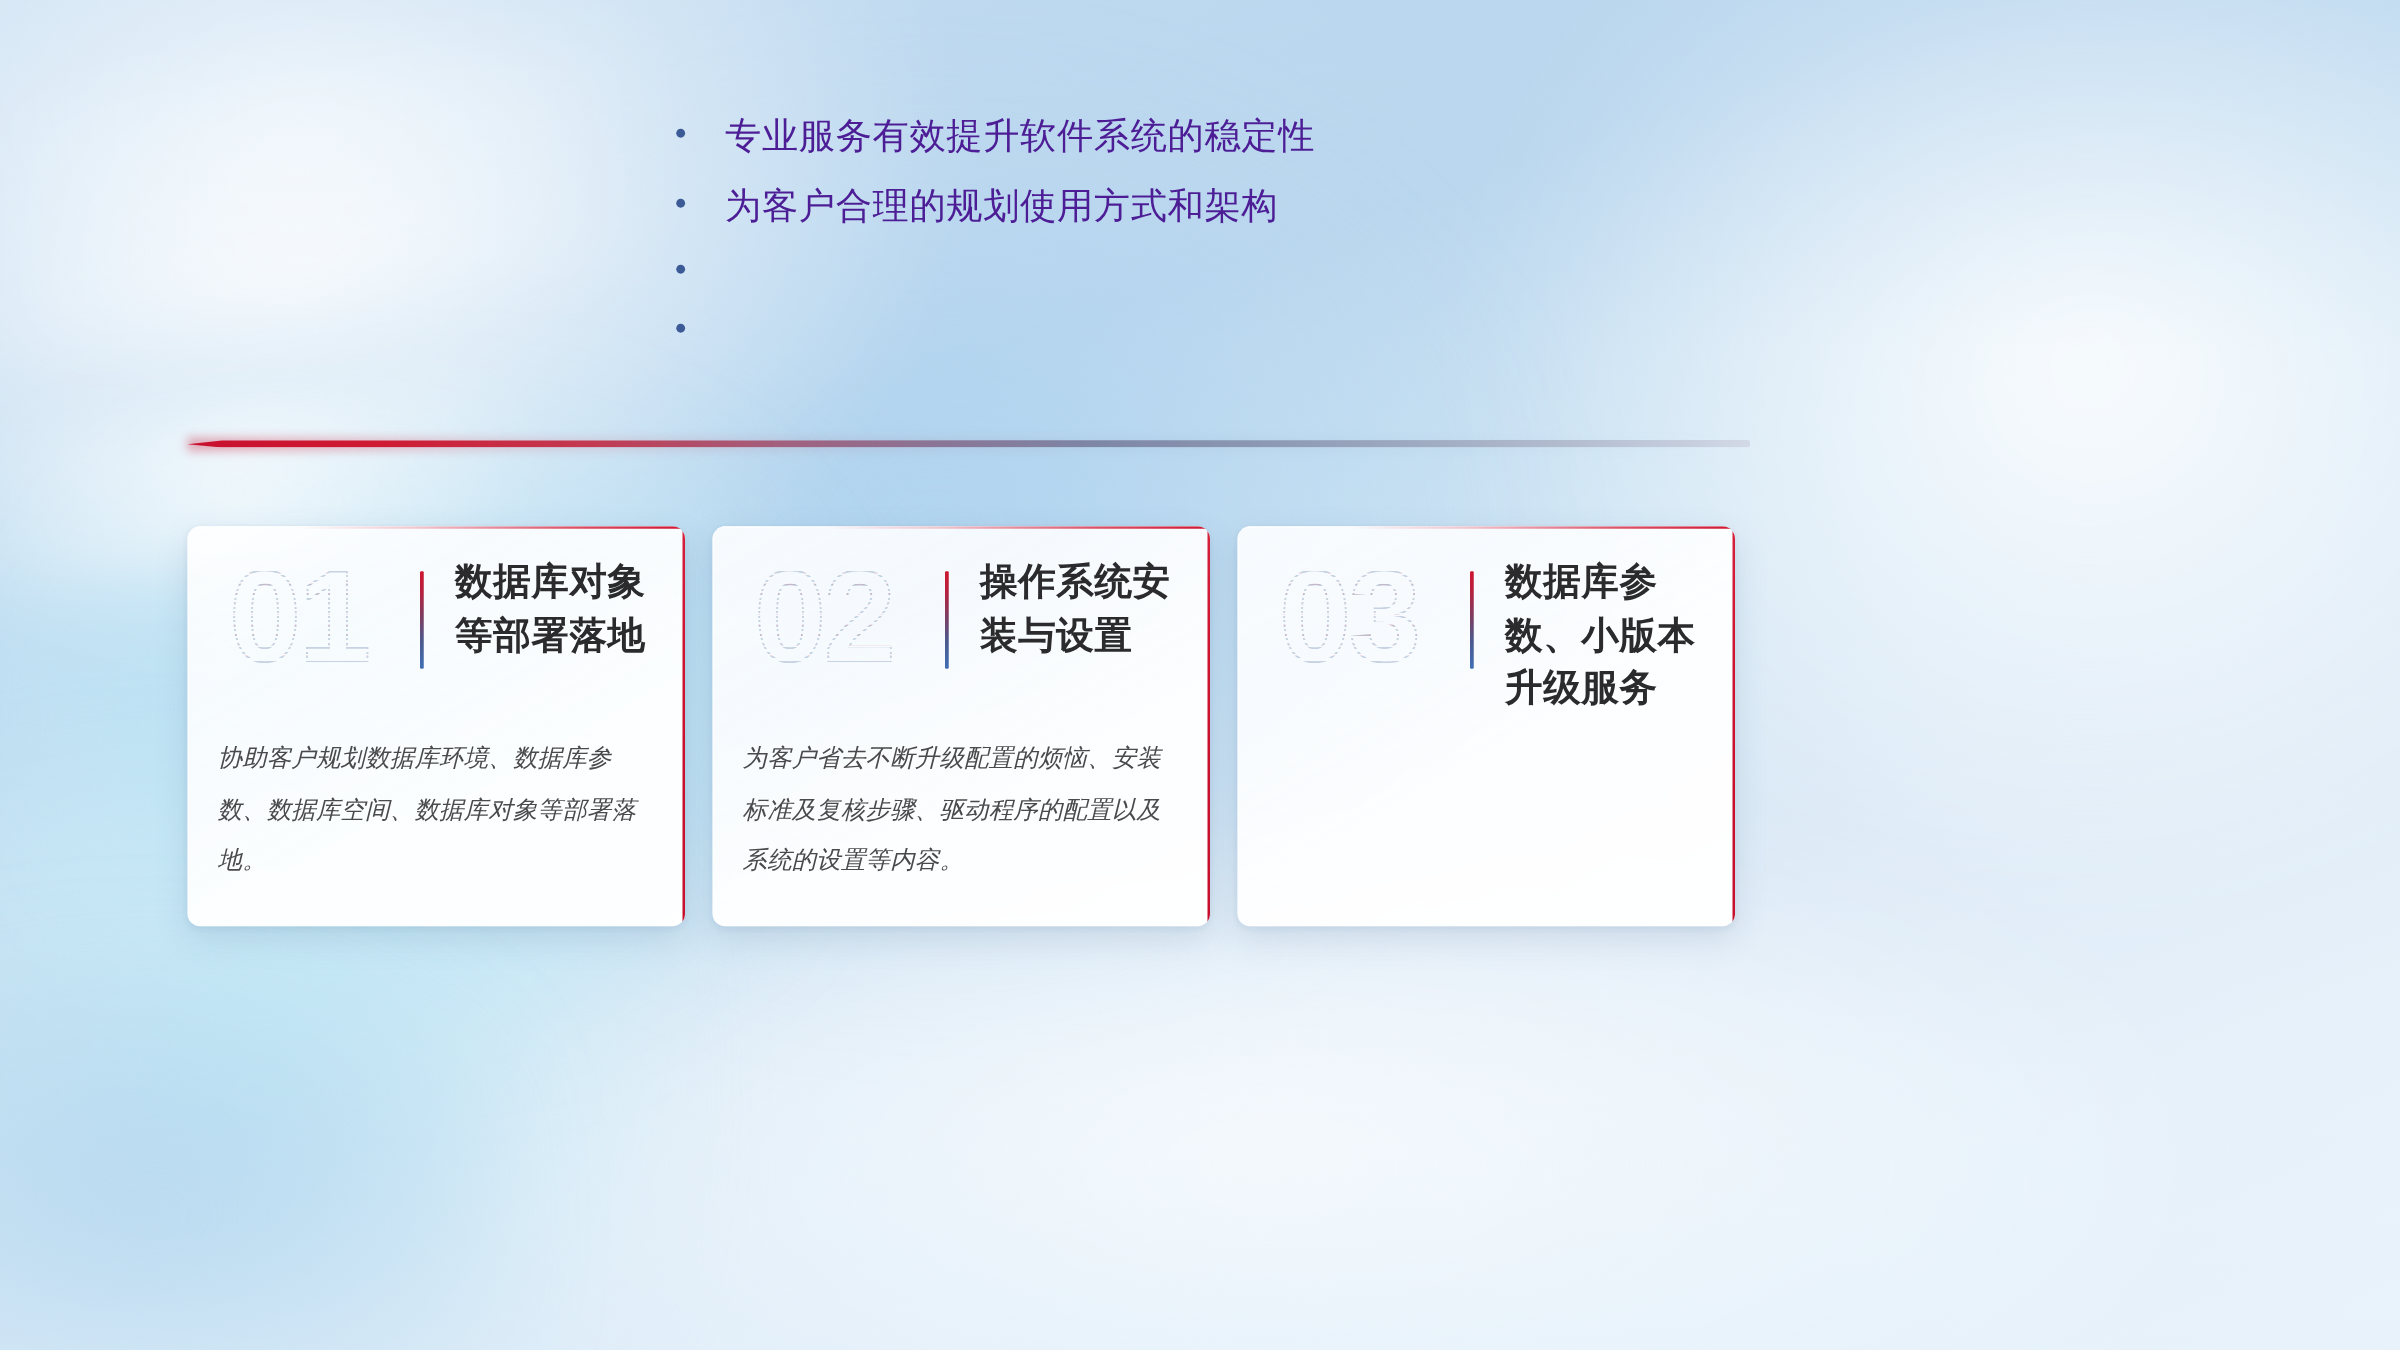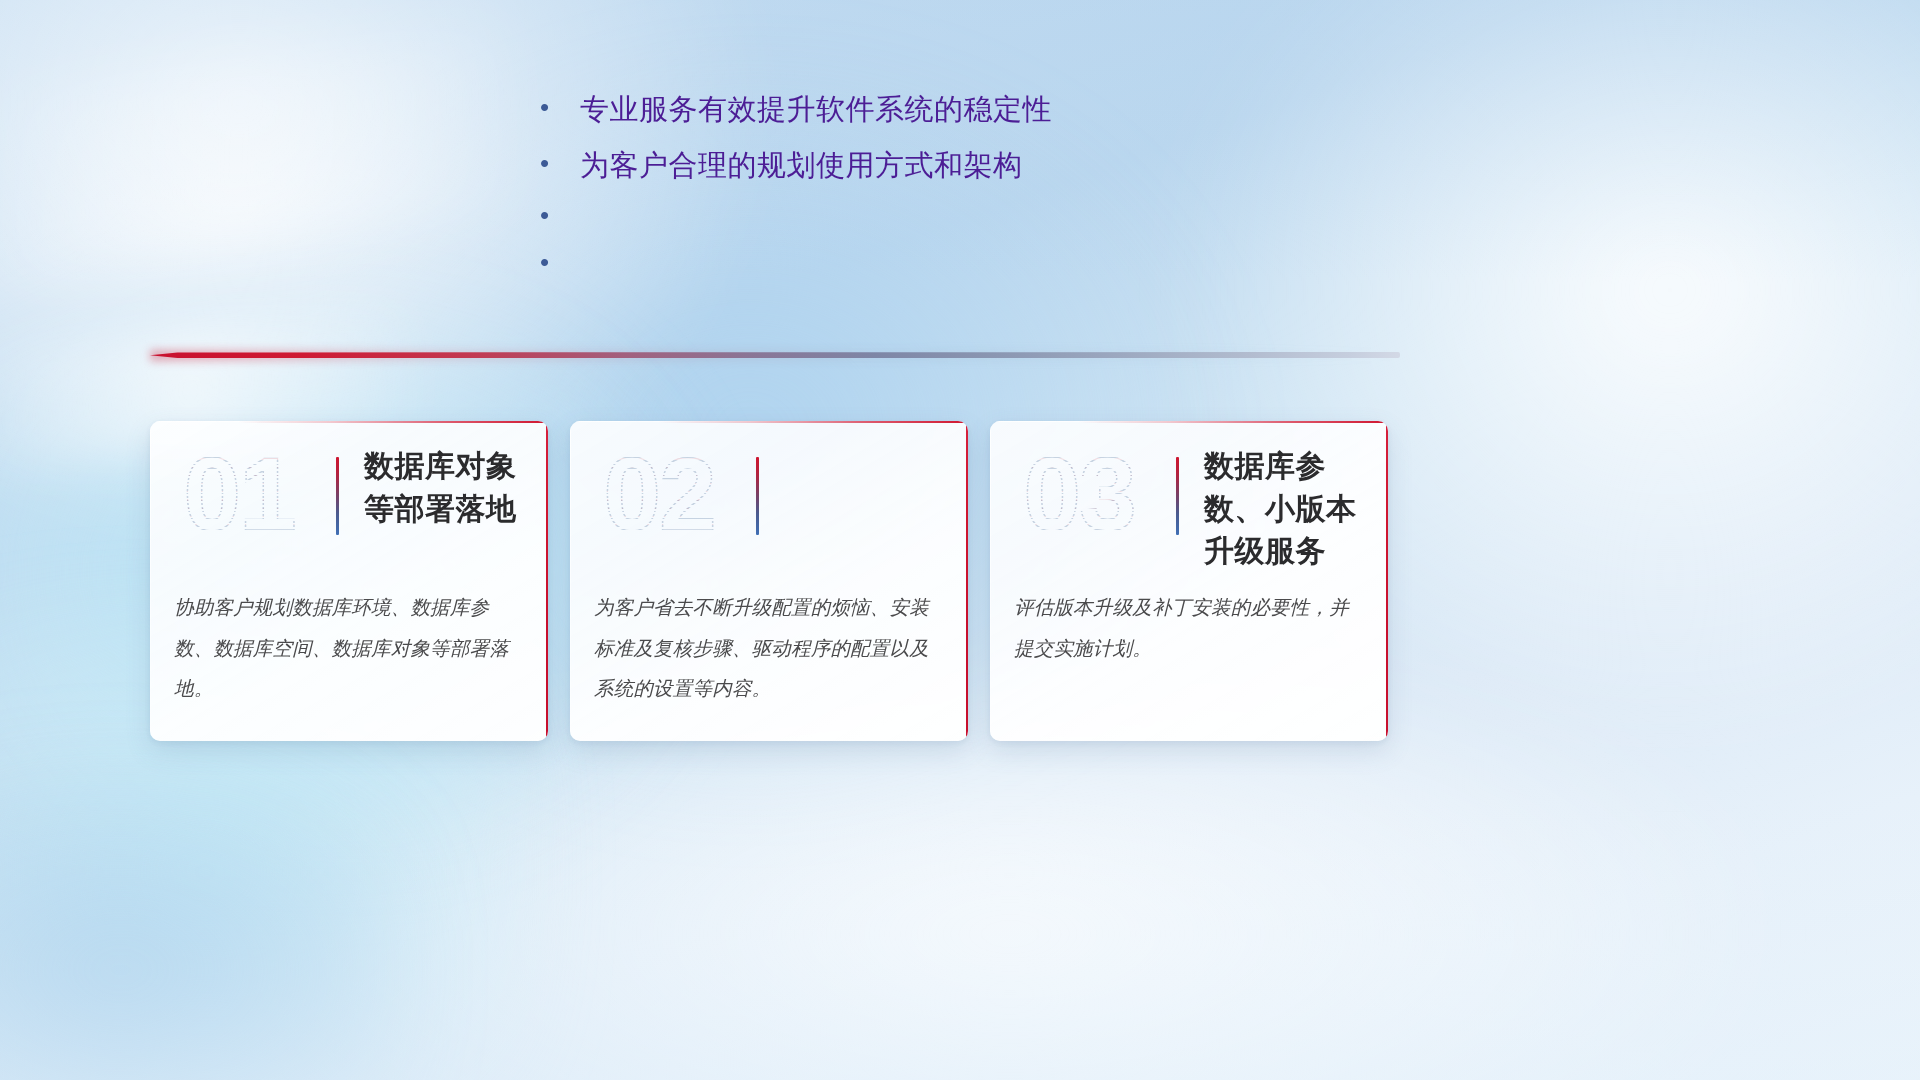--- a/index.html
+++ b/index.html
@@ -275,31 +275,31 @@
 
   <div class="card">
     <div class="edge-tl"></div>
     <div class="edge-l"></div>
     <div class="edge-t"></div>
     <div class="edge-r"></div>
     <div class="card-head">
       <div class="ghostnum">02</div>
       <div class="ghostnum-b">02</div>
       <div class="vbar"></div>
+      <div class="card-title">操作系统安装与设置</div>
     </div>
     <div class="card-body">为客户省去不断升级配置的烦恼、安装标准及复核步骤、驱动程序的配置以及系统的设置等内容。</div>
   </div>
 
   <div class="card">
     <div class="edge-tl"></div>
     <div class="edge-l"></div>
     <div class="edge-t"></div>
     <div class="edge-r"></div>
     <div class="card-head">
       <div class="ghostnum">03</div>
       <div class="ghostnum-b">03</div>
       <div class="vbar"></div>
       <div class="card-title">数据库参数、小版本升级服务</div>
     </div>
-    <div class="card-body">评估版本升级及补丁安装的必要性，并提交实施计划。</div>
   </div>
 
 </div>
 
 </body></html>

